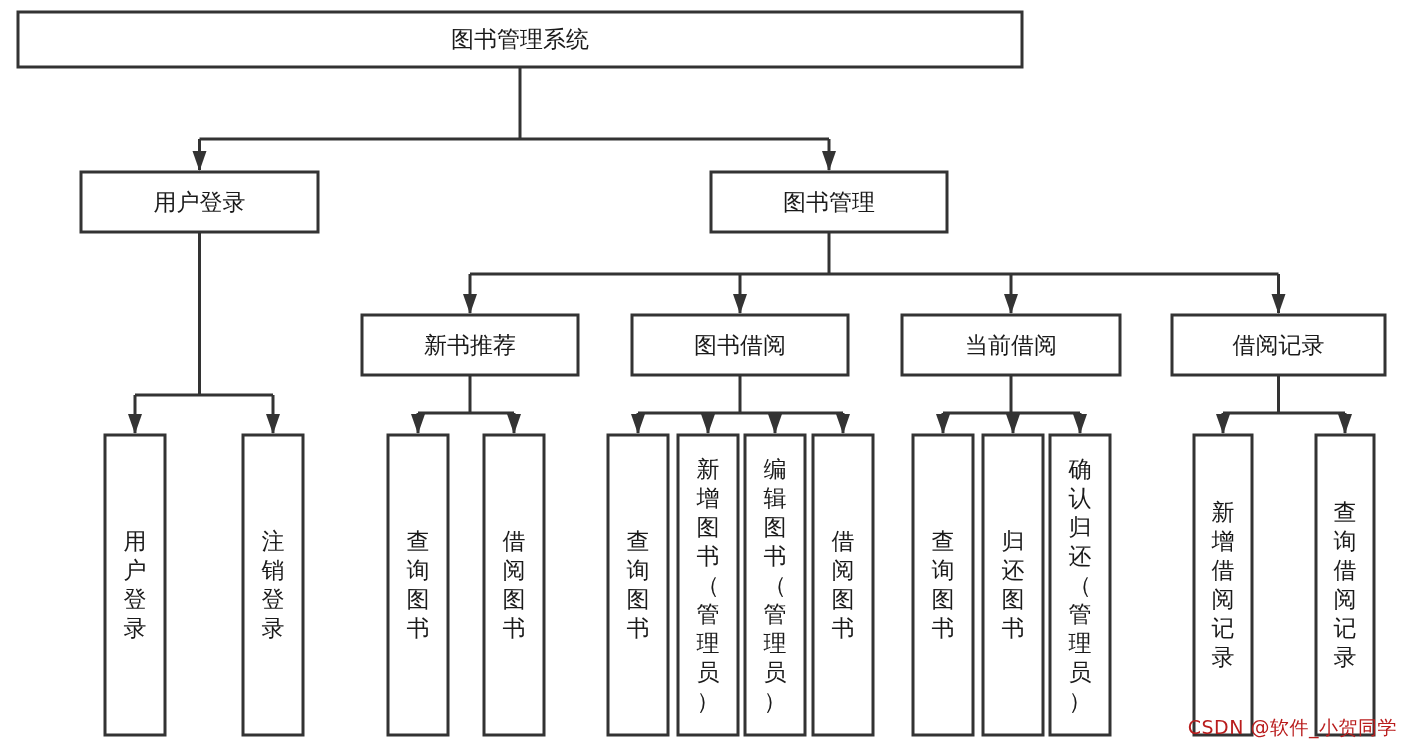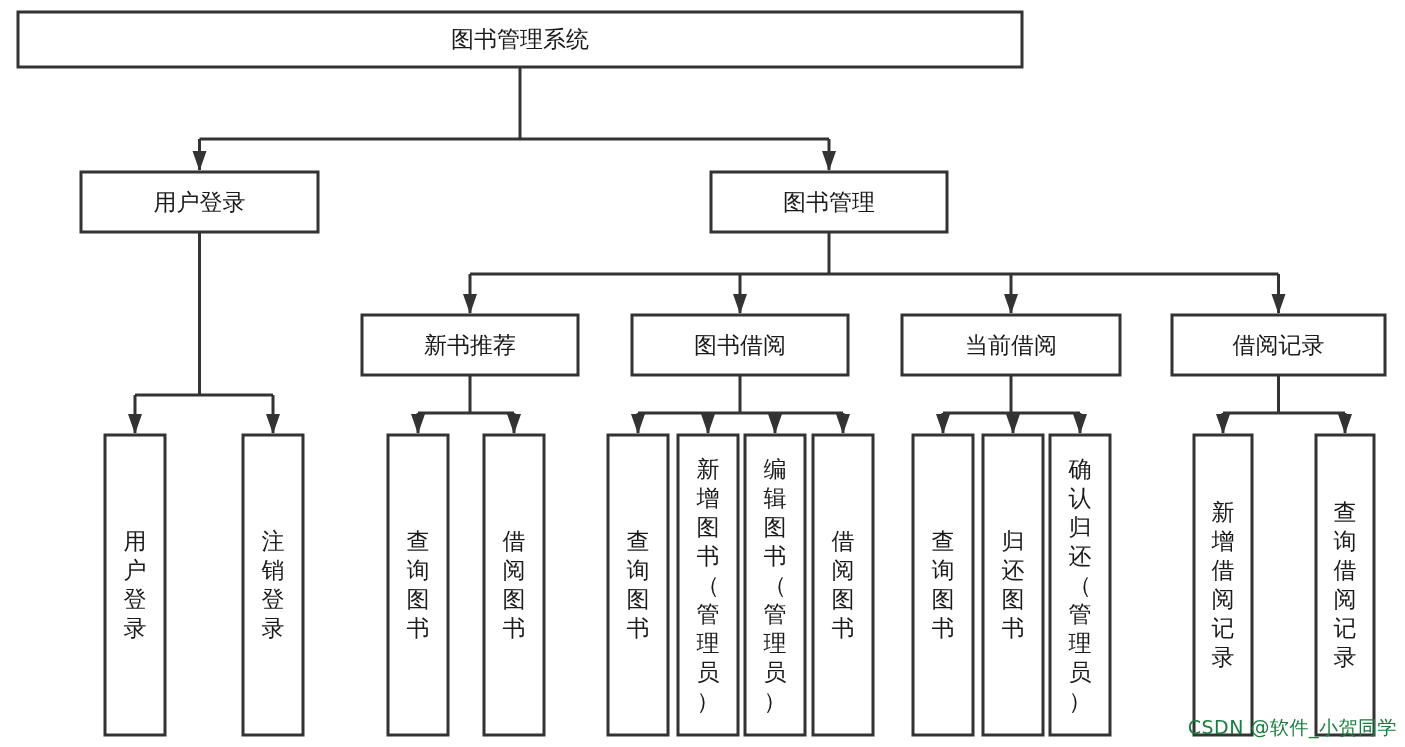--- a/index.html
+++ b/index.html
@@ -45,21 +45,21 @@
   .arrow-head {
     fill: #333333;
     stroke: none;
   }
   .watermark {
     position: absolute;
     right: 8px;
     bottom: 6px;
     font-family: "DejaVu Sans", "Liberation Sans", sans-serif;
     font-size: 19px;
-    color: #15803d;
+    color: #b91c1c;
     white-space: nowrap;
     letter-spacing: 0.5px;
     pointer-events: none;
   }
 </style>
 </head>
 <body>
 
 <svg id="diagram" viewBox="0 0 1405 747" xmlns="http://www.w3.org/2000/svg">
   <g id="connectors-layer">

